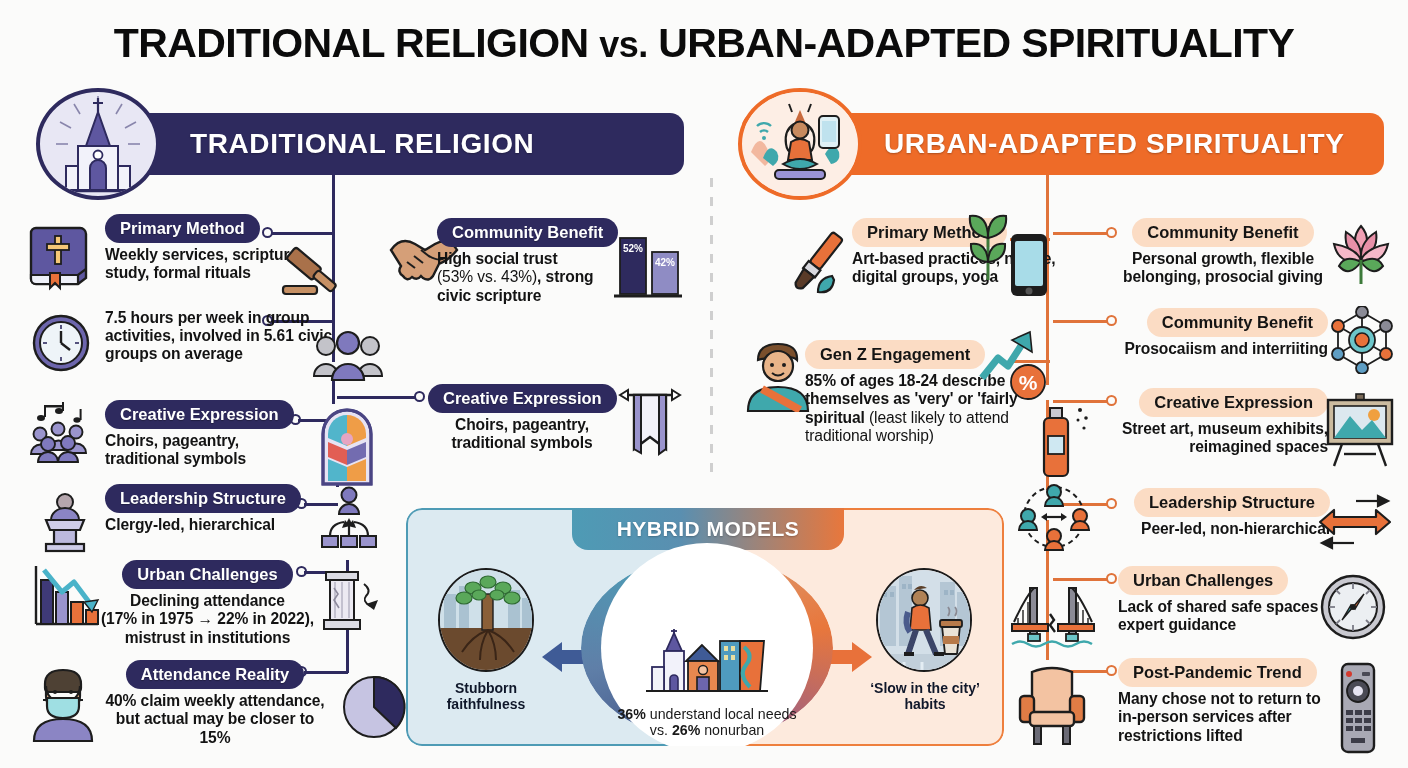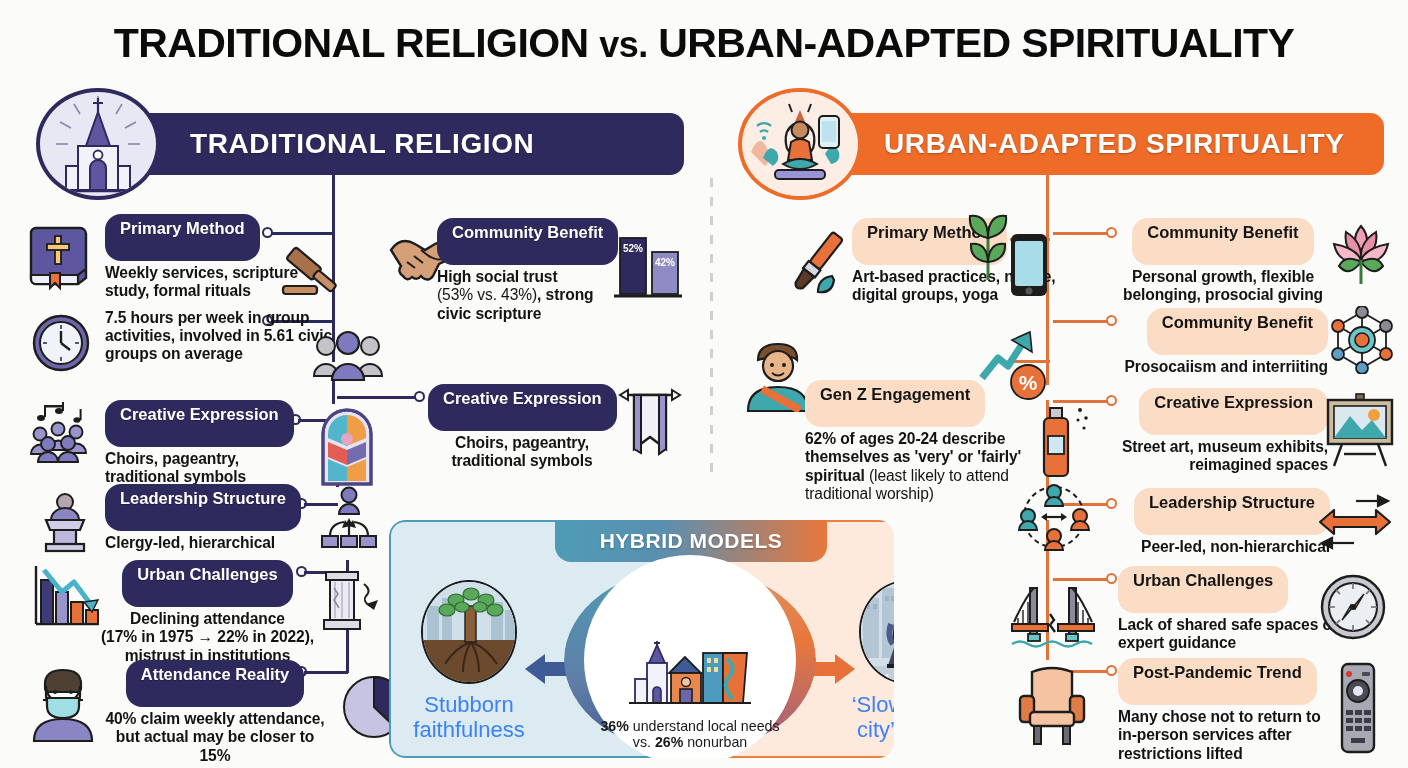--- a/index.html
+++ b/index.html
@@ -44,21 +44,21 @@
     position: absolute; width: 124px; height: 112px; border-radius: 50%;
     background: #ffffff; display: flex; align-items: center; justify-content: center;
     overflow: hidden;
   }
   .medal-left { left: 36px; top: 88px; border: 4px solid #2e2a5e; background: #e8e7f4; }
   .medal-right { left: 738px; top: 88px; border: 4px solid #ee6b28; background: #fdeee5; }
 
   
   .row { position: absolute; }
   .badge {
-    display: inline-block; padding: 5px 15px 24px; border-radius: 16px;
+    display: inline-block; padding: 5px 15px 6px; border-radius: 16px;
     font-size: 16.5px; font-weight: 700; white-space: nowrap; line-height: 1.1;
   }
   .badge-navy { background: #2e2a5e; color: #ffffff; text-shadow: 0 1px 1px rgba(0,0,0,.3); }
   .badge-peach { background: #fbdcc4; color: #141414; }
   .desc {
     font-size: 15.6px; line-height: 1.17; color: #131313; font-weight: 600;
     margin-top: 3px; letter-spacing: -0.1px;
   }
   .desc b { font-weight: 800; }
   .desc .lt { font-weight: 500; }
@@ -77,22 +77,22 @@
   .lead-orange { background: #e0733a; }
   .vline { position: absolute; width: 2.5px; }
   .vline-navy { background: #2e2a5e; }
   .vline-orange { background: #e0733a; }
 
   
   .ic { position: absolute; }
 
   
   .hybrid {
-    position: absolute; left: 389px; top: 508px; width: 505px; height: 238px;
-    border-radius: 16px; overflow: hidden; margin-top: 12px;
+    position: absolute; left: 406px; top: 508px; width: 598px; height: 238px;
+    border-radius: 16px; overflow: hidden;
   }
   .hy-left {
     position: absolute; left: 0; top: 0; width: 299px; height: 238px;
     background: #dceaf1; border: 2.5px solid #4e9bb5;
     border-right: none; border-radius: 16px 0 0 16px;
   }
   .hy-right {
     position: absolute; left: 299px; top: 0; width: 299px; height: 238px;
     background: #fdeadd; border: 2.5px solid #ee7f3d;
     border-left: none; border-radius: 0 16px 16px 0;
@@ -117,21 +117,21 @@
   .hy-inner {
     position: absolute; left: 20px; top: -12px; width: 212px; height: 210px;
     border-radius: 50%; background: #fff;
     display: flex; flex-direction: column; align-items: center; justify-content: flex-end;
     padding-bottom: 14px;
   }
   .hy-h { font-size: 16.5px; font-weight: 800; color: #111; line-height: 1.14; text-align: center; }
   .hy-s { font-size: 14.2px; font-weight: 500; color: #1a1a1a; line-height: 1.18; text-align: center; margin-top: 3px; }
   .hy-s b { font-weight: 800; }
   .hy-label {
-    position: absolute; font-size: 22px; font-weight: 400; color: #3b82f6;
+    position: absolute; font-size: 14px; font-weight: 700; color: #0f172a;
     text-align: center; line-height: 1.15;
   }
   .hy-orb {
     position: absolute; width: 96px; height: 104px; border-radius: 50%;
     border: 2.5px solid #1b1b1b; overflow: hidden;
   }
 </style>
 </head>
 <body>
 
@@ -510,23 +510,23 @@
     <svg width="74" height="76" viewBox="0 0 74 76">
       <path d="M16 24 q0-16 20-16 q20 0 19 16 q-3 -3 -10 -3 q-8 4 -18 2 q-6 -1 -11 1z" fill="#7a4f2c" stroke="#1d1d1d" stroke-width="2.2"></path>
       <circle cx="36" cy="30" r="15" fill="#e8b489" stroke="#1d1d1d" stroke-width="2.2"></circle>
       <circle cx="30" cy="29" r="2" fill="#1d1d1d"></circle>
         <circle cx="42" cy="29" r="2" fill="#1d1d1d"></circle>
       <path d="M30 37 q6 5 12 0" fill="none" stroke="#1d1d1d" stroke-width="2"></path>
       <path d="M6 75 q0-24 30-24 q30 0 30 24z" fill="#3fa8ac" stroke="#1d1d1d" stroke-width="2.2"></path>
       <path d="M20 53 L58 74" stroke="#e8713a" stroke-width="8"></path>
     </svg>
   </div>
-  <div class="row" style="left:805px; top:340px; width:240px;margin-top:40px;">
+  <div class="row" style="left:805px; top:340px; width:240px;">
     <span class="badge badge-peach">Gen Z Engagement</span>
-    <div class="desc"><b>62% of ages 20-24 describe themselves as 'very' or 'fairly' spiritual</b><span class="lt"> (least likely to attend traditional worship)</span></div>
+    <div class="desc"><b>85% of ages 18-24 describe themselves as 'very' or 'fairly' spiritual</b><span class="lt"> (least likely to attend traditional worship)</span></div>
   </div>
   <div class="ic" style="left:978px; top:326px;">
     <svg width="60" height="60" viewBox="0 0 60 60">
       <path d="M4 52 L20 32 L30 40 L48 12" fill="none" stroke="#3fa8ac" stroke-width="7" stroke-linejoin="round"></path>
       <polygon points="52,6 54,26 34,14" fill="#3fa8ac" stroke="#1d1d1d" stroke-width="1.6"></polygon>
     </svg>
   </div>
   <div class="ic" style="left:1008px; top:362px;">
     <svg width="40" height="40" viewBox="0 0 40 40">
       <circle cx="20" cy="20" r="17" fill="#e8713a" stroke="#1d1d1d" stroke-width="1.8"></circle>

